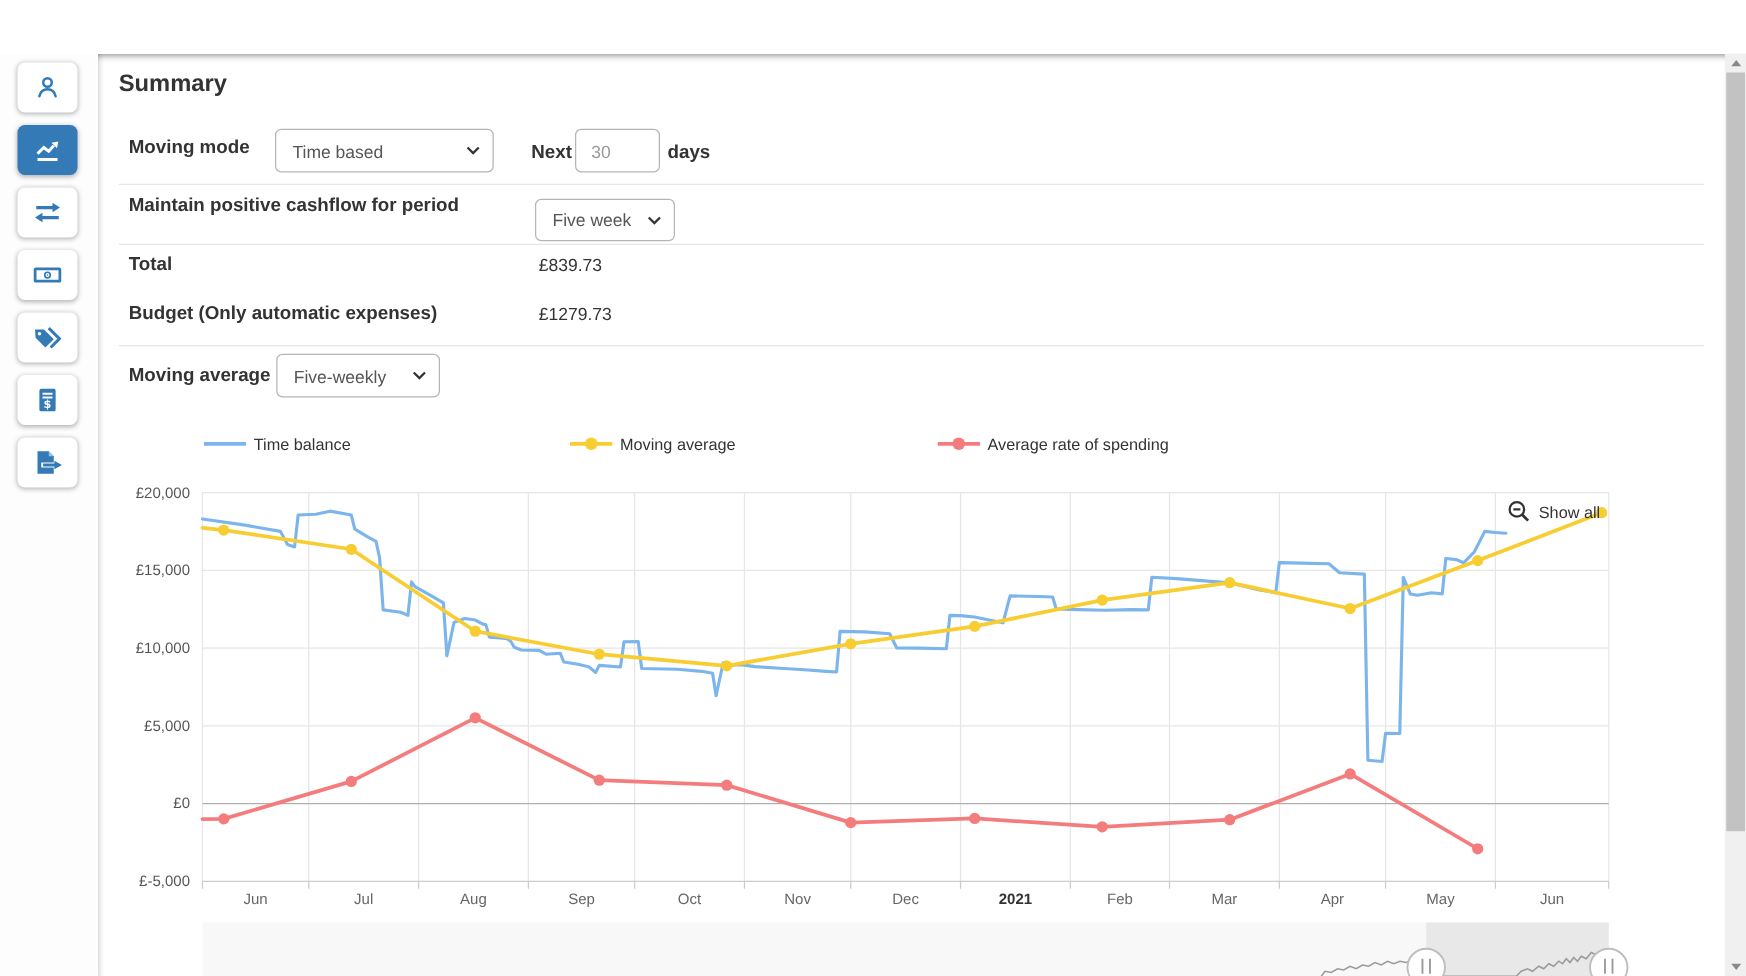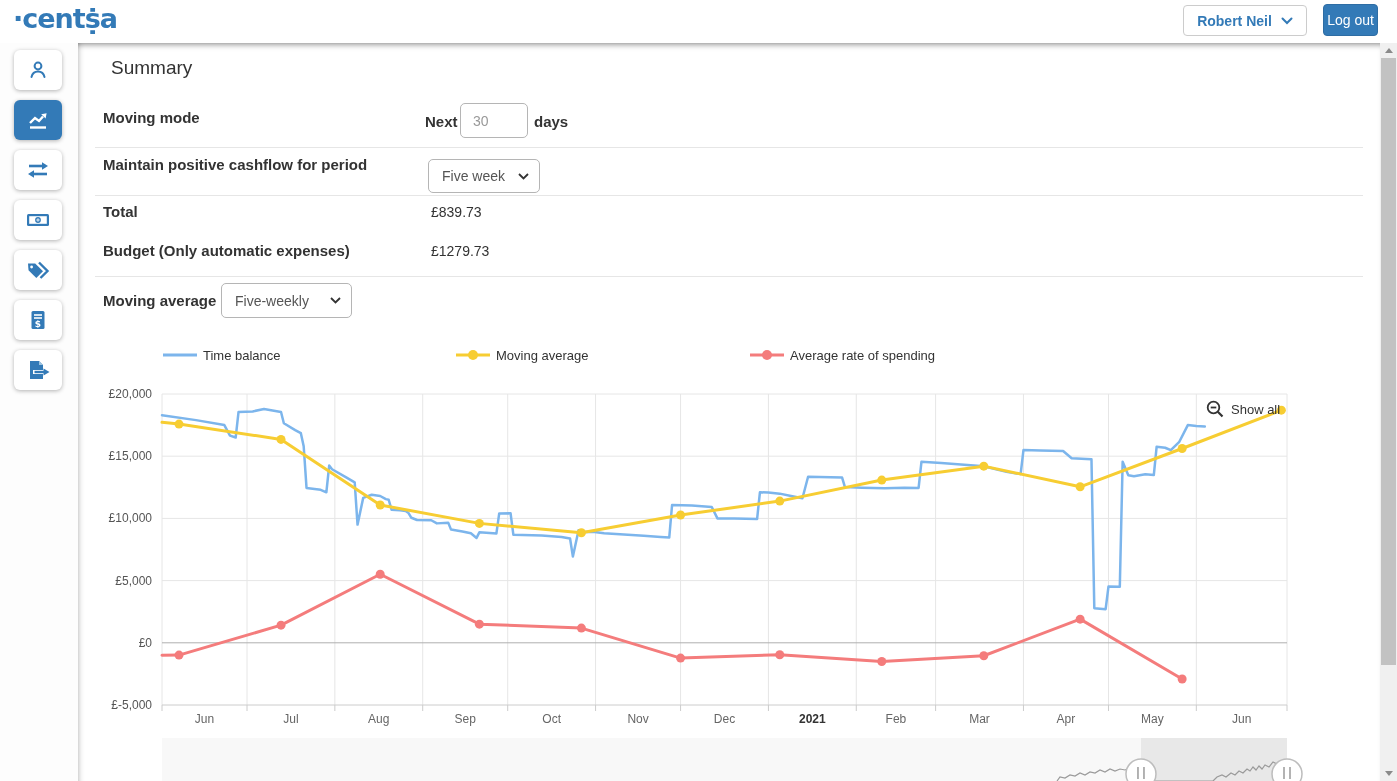--- a/index.html
+++ b/index.html
@@ -23,21 +23,21 @@
   .sidebar { position:absolute; left:0; top:43px; width:78px; height:738px; background:#fdfdfd; }
   .icon-card { position:absolute; left:14px; width:48px; height:40px; border-radius:6px;
     background:#fff; box-shadow:0 1px 4px rgba(0,0,0,.3); display:flex; align-items:center;
     justify-content:center; cursor:pointer; }
   .icon-card svg { display:block; }
   .icon-card.active { background:#337ab7; }
 
   
   .main { position:absolute; left:78px; top:43px; width:1302px; height:738px; background:#fff;
     box-shadow: inset 0 6px 6px -5px rgba(0,0,0,.5), inset 6px 0 6px -6px rgba(0,0,0,.3); }
-  .page-title { position:absolute; left:17px; top:14px; font-size:19px; font-weight:400; color:#333;margin-left:16px; }
+  .page-title { position:absolute; left:17px; top:14px; font-size:19px; font-weight:700; color:#333; }
 
   .row-line { position:absolute; left:17px; width:1268px; border-bottom:1px solid #e6e6e6; }
   .flabel { position:absolute; font-size:15px; font-weight:bold; color:#333; }
   .fvalue { position:absolute; font-size:14px; color:#333; }
   .sel { position:absolute; height:35px; border:1px solid #b5b5b5; border-radius:5px; background:#fff;
     display:flex; align-items:center; justify-content:space-between; padding:0 10px 0 13px;
     font-size:14px; color:#555; cursor:pointer; }
   .num-input { position:absolute; height:35px; border:1px solid #b5b5b5; border-radius:5px;
     padding:0 0 0 12px; font-size:14px; color:#999; width:68px;
     font-family:"Liberation Sans",sans-serif; background:#fff; }
@@ -62,30 +62,20 @@
   .tri-up { width:0; height:0; border-left:4px solid transparent; border-right:4px solid transparent;
     border-bottom:5px solid #8a8a8a; }
   .tri-down { width:0; height:0; border-left:4px solid transparent; border-right:4px solid transparent;
     border-top:5px solid #8a8a8a; }
 </style>
 </head>
 <body>
 
 <div class="page">
 
-  <div class="header">
-    <div class="logo">·centṩa</div>
-    <div class="user-box">
-      <span>Robert Neil</span>
-      <svg width="12" height="8" viewBox="0 0 12 8">
-        <polyline points="1.5,1.5 6,6 10.5,1.5" fill="none" stroke="#337ab7" stroke-width="2" stroke-linecap="round"></polyline>
-      </svg>
-    </div>
-    <button class="logout-btn">Log out</button>
-  </div>
 
   <div class="sidebar">
     <div class="icon-card" style="top:7px">
       <svg width="24" height="24" viewBox="0 0 24 24">
         <circle cx="12" cy="8" r="3.4" fill="none" stroke="#337ab7" stroke-width="2"></circle>
         <path d="M5.5 19 C6.3 15.2 8.9 13.4 12 13.4 C15.1 13.4 17.7 15.2 18.5 19" fill="none" stroke="#337ab7" stroke-width="2" stroke-linecap="round"></path>
       </svg>
     </div>
     <div class="icon-card active" style="top:57px">
       <svg width="24" height="24" viewBox="0 0 24 24">
@@ -137,20 +127,26 @@
   </div>
 
   <div class="main">
     <div class="page-title">Summary</div>
 
     <div class="row-line" style="top:52px;height:53px"></div>
     <div class="row-line" style="top:105px;height:48px"></div>
     <div class="row-line" style="top:189px;height:45px"></div>
 
     <div class="flabel" style="left:25px;top:66px">Moving mode</div>
+    <div class="sel" style="left:142px;top:60px;width:175px">
+      <span>Time based</span>
+      <svg width="11" height="7" viewBox="0 0 11 7">
+        <polyline points="1,1 5.5,5.5 10,1" fill="none" stroke="#333" stroke-width="1.8"></polyline>
+      </svg>
+    </div>
     <div class="flabel" style="left:347px;top:70px">Next</div>
     <input class="num-input" style="left: 382px; top: 60px;" type="text" value="30">
     <div class="flabel" style="left:456px;top:70px">days</div>
 
     <div class="flabel" style="left:25px;top:113px">Maintain positive cashflow for period</div>
     <div class="sel" style="left:350px;top:116px;width:112px;height:34px">
       <span>Five week</span>
       <svg width="11" height="7" viewBox="0 0 11 7">
         <polyline points="1,1 5.5,5.5 10,1" fill="none" stroke="#333" stroke-width="1.8"></polyline>
       </svg>

